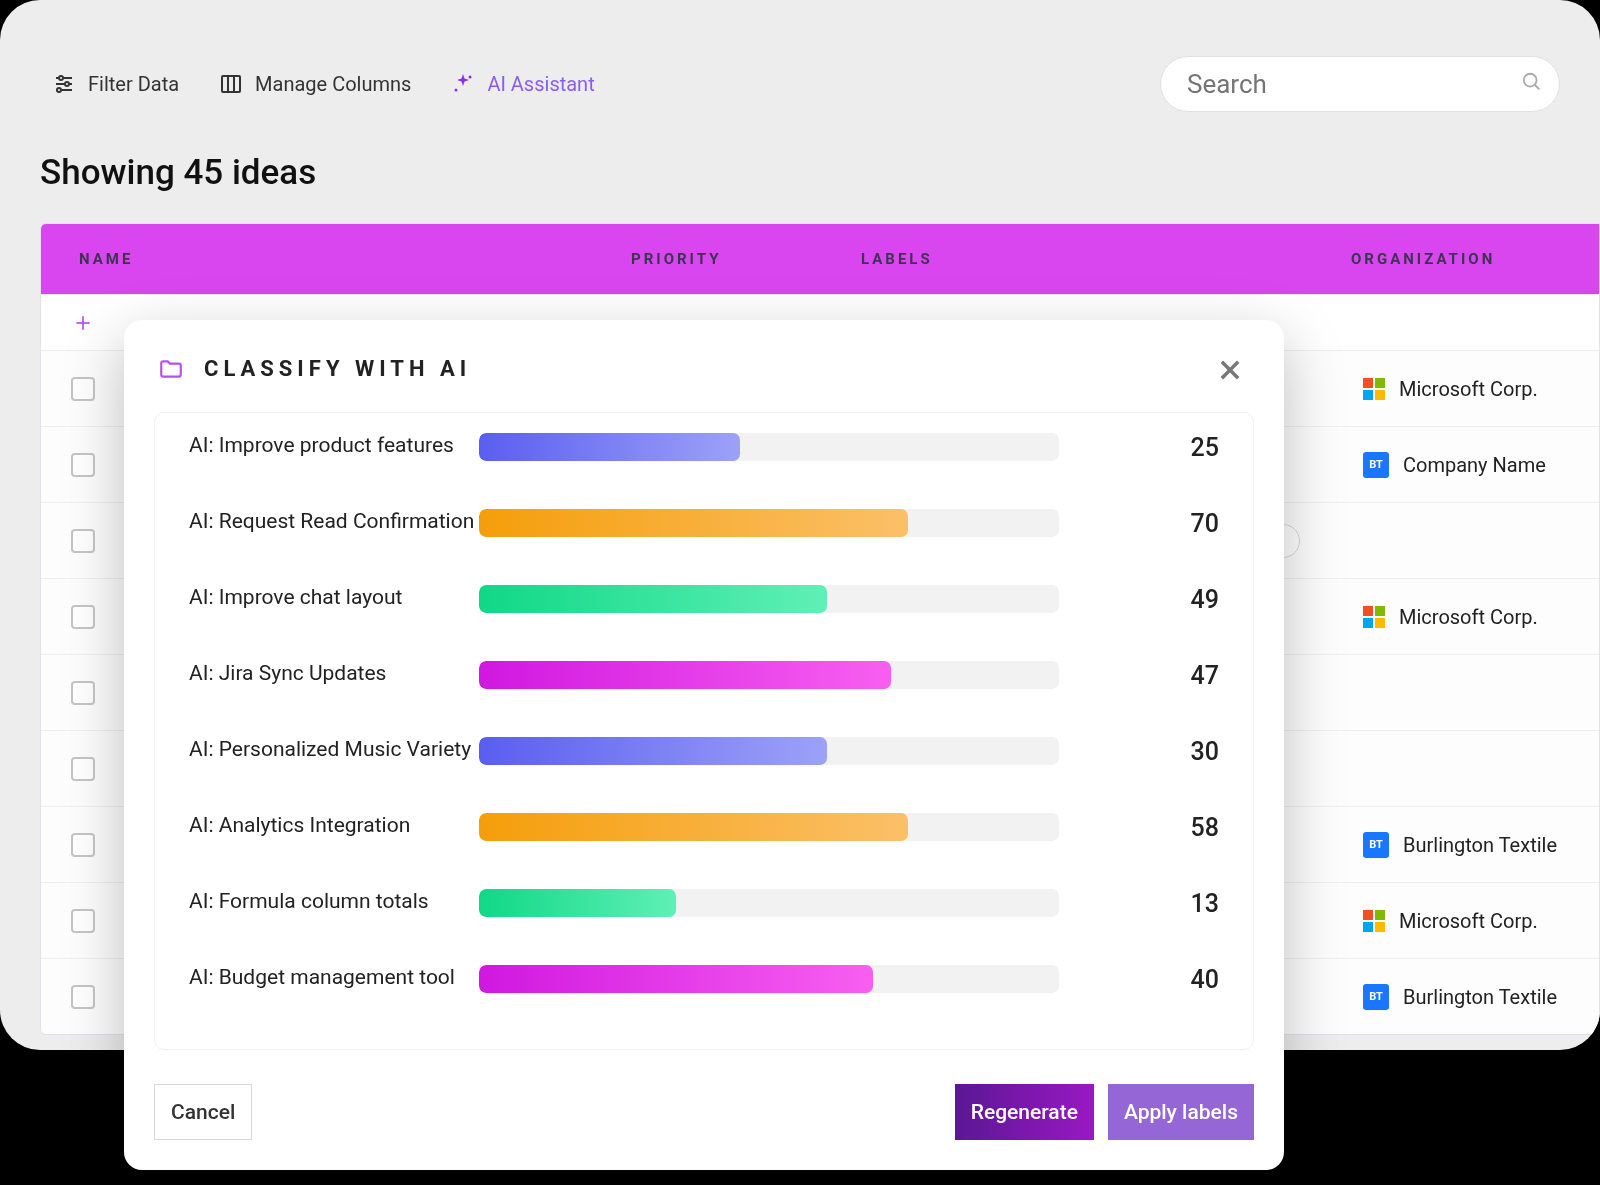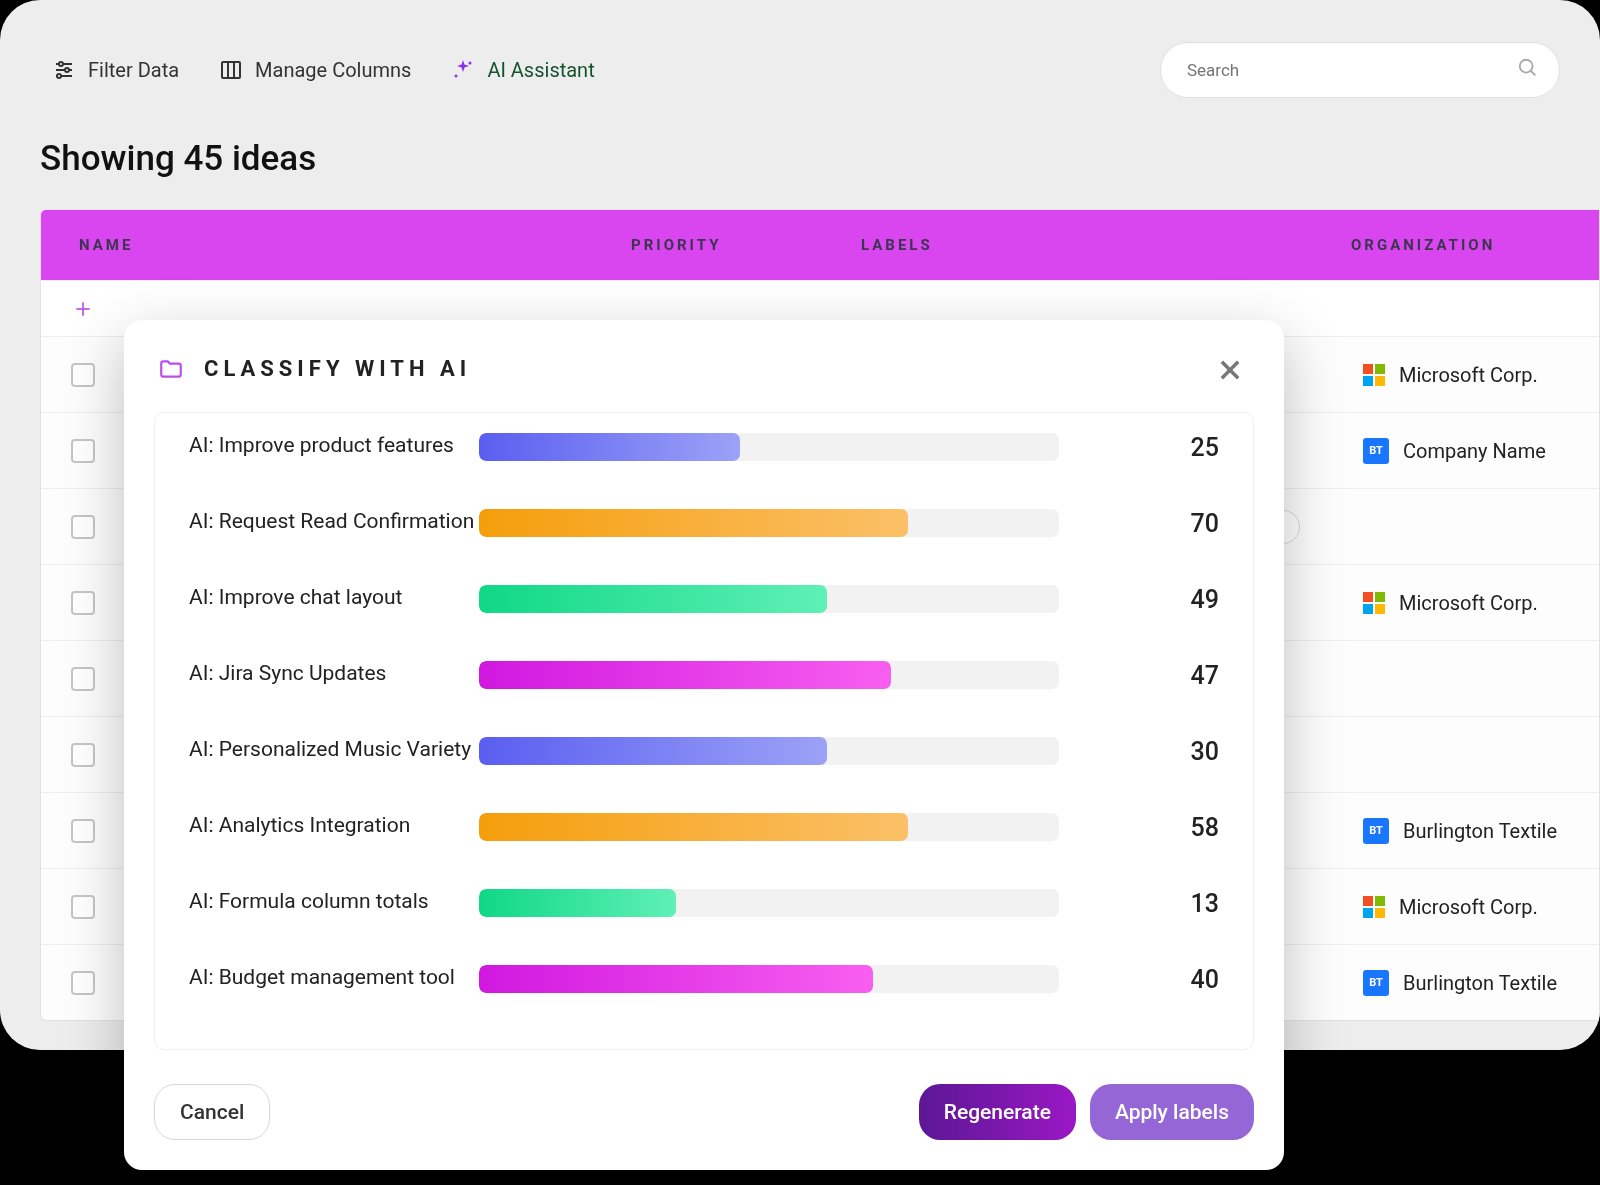--- a/index.html
+++ b/index.html
@@ -1,24 +1,24 @@
 <!DOCTYPE html>
 <html><head>
 <meta charset="utf-8">
 <style>
 *{box-sizing:border-box;margin:0;padding:0;font-family:-apple-system,BlinkMacSystemFont,"Segoe UI",Roboto,sans-serif}
 body{width:1600px;height:1185px;background:#000;position:relative;overflow:hidden}
 .app{position:absolute;top:0;left:0;width:1600px;height:1050px;background:#ededed;border-radius:40px;overflow:hidden}
-.toolbar{display:flex;align-items:center;padding:42px 40px 0 52px;gap:40px}
+.toolbar{display:flex;align-items:center;padding:56px 40px 0 52px;gap:40px}
 .tool-btn{display:flex;align-items:center;gap:12px;font-size:20px;color:#333;cursor:pointer;background:none;border:none}
-.tool-btn.ai{color:#14532d}
+.tool-btn.ai{color:#8b5cf6}
 .tool-ico{display:inline-flex;width:24px;height:24px;align-items:center;justify-content:center}
 .spacer{flex:1}
 .search-wrap{display:flex;align-items:center;width:400px;height:56px;background:#fff;border:1px solid #e0e0e0;border-radius:28px;padding:0 20px 0 26px}
-.search-input{flex:1;border:none;outline:none;font-size:17px;color:#4c1d95;background:transparent}
+.search-input{flex:1;border:none;outline:none;font-size:26px;color:#4c1d95;background:transparent}
 .search-ico{color:#999}
 .page-title{font-size:35px;font-weight:500;color:#111;padding:40px 0 30px 40px}
 .tbl{width:calc(100% - 40px);margin-left:40px;border:1px solid #e3e0e8;border-radius:6px 0 0 6px;overflow:hidden}
 .thead{display:flex;align-items:center;height:70px;background:#d946ef;color:#3c3550;font-size:15px;font-weight:700;letter-spacing:3px}
 .c-name{width:590px;padding-left:38px}
 .c-pri{width:230px}
 .c-lab{width:490px}
 .c-org{flex:1}
 .frow{display:flex;align-items:center;height:56px;background:#fff;border-top:1px solid #eee}
 .plus{width:20px;height:20px;margin-left:32px}
@@ -42,21 +42,21 @@
 .item{display:flex;align-items:flex-start;height:76px;padding:0 34px}
 .ilabel{width:290px;font-size:21px;color:#222}
 .bar-track{width:580px;height:28px;background:#f2f2f3;border-radius:7px;overflow:hidden}
 .bar-fill{height:100%;border-radius:7px}
 .g-blue{background:linear-gradient(90deg,#5a5ef0,#9ca2f7)}
 .g-orange{background:linear-gradient(90deg,#f59e0b,#fbc068)}
 .g-green{background:linear-gradient(90deg,#10d886,#5ff0b6)}
 .g-pink{background:linear-gradient(90deg,#d018e0,#f85ff0)}
 .ival{flex:1;text-align:right;font-size:25px;font-weight:500;color:#222}
 .mfoot{display:flex;align-items:center;padding:34px 30px 0 30px;gap:14px}
-.btn{height:56px;padding:0 25px;border-radius:21px;font-size:21px;font-weight:500;display:flex;align-items:center;cursor:pointer;border:none}
+.btn{height:56px;padding:0 16px;border-radius:0;font-size:21px;font-weight:500;display:flex;align-items:center;cursor:pointer;border:none}
 .btn-cancel{background:#fff;border:1px solid #d8d8d8;color:#333}
 .btn-regen{background:linear-gradient(90deg,#5b1794,#9a18c4);color:#fff}
 .btn-apply{background:#9566d6;color:#fff}
 </style>
 </head>
 <body>
 
 <div class="app">
   <div class="toolbar">
     <button class="tool-btn">

